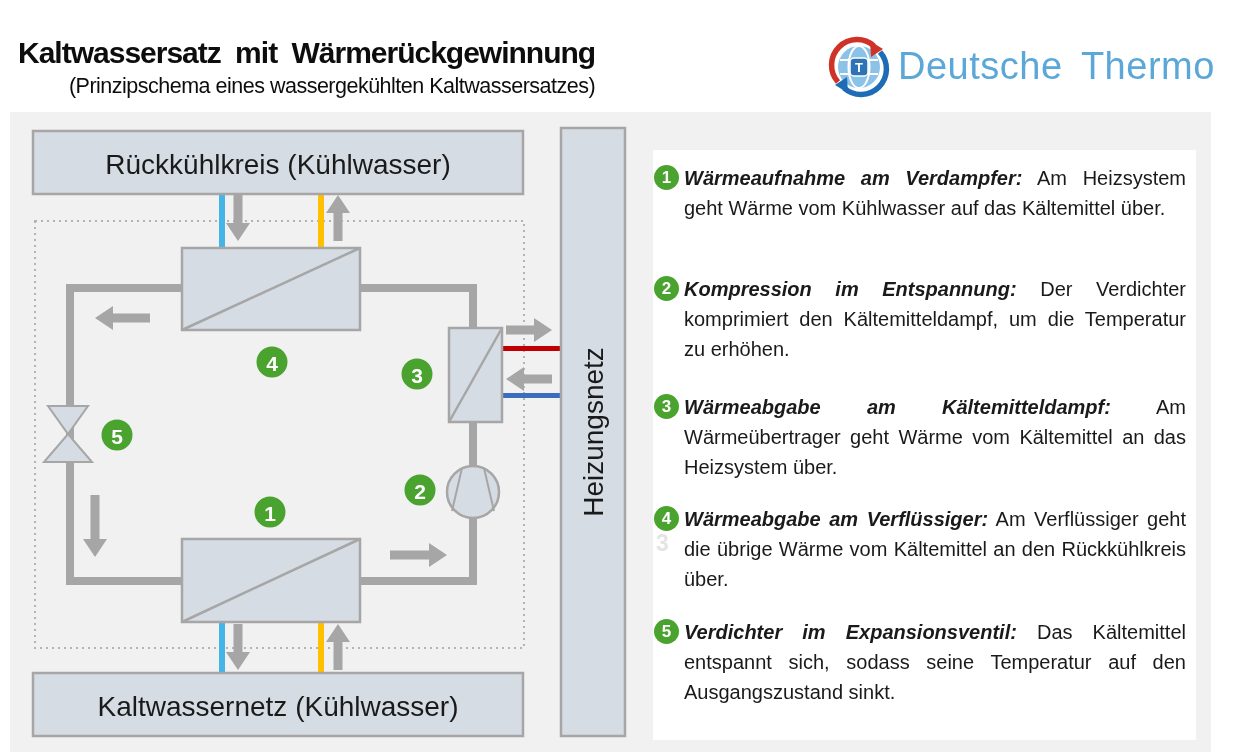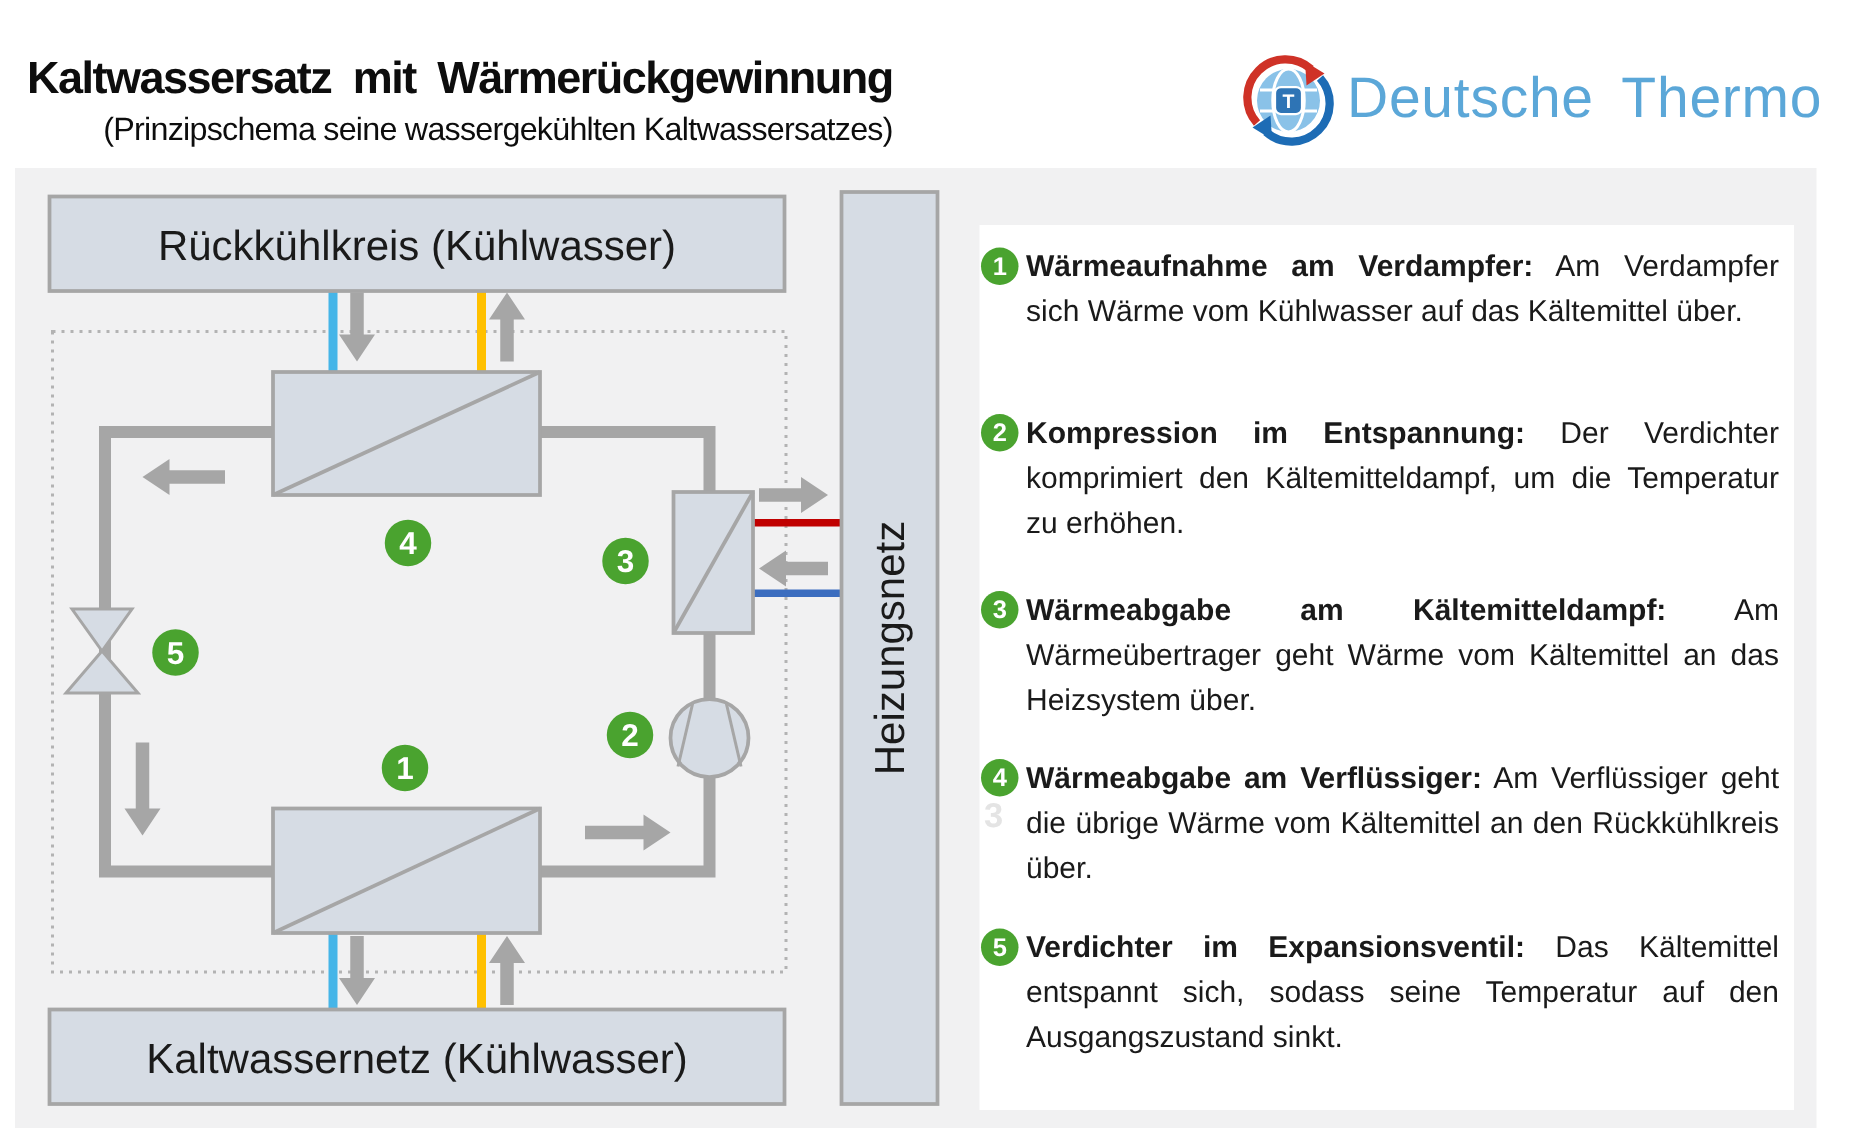--- a/index.html
+++ b/index.html
@@ -40,34 +40,34 @@
   .legend-item{position:absolute;left:654px;width:536px;}
   .legend-badge{
     position:absolute;left:0;top:2px;width:25px;height:25px;border-radius:50%;
     background:#4aa32f;color:#ffffff;font-size:17px;font-weight:bold;
     display:flex;align-items:center;justify-content:center;
   }
   .legend-text{
     margin:0 0 0 30px;width:502px;font-size:20px;line-height:30px;color:#1a1a1a;
     text-align:justify;text-align-last:left;
   }
-  .legend-text b{font-weight:bold;}
+  .legend-text b{font-weight:bold;font-style:italic;}
   .ghost-number{
     position:absolute;left:656px;top:530px;font-size:23px;font-weight:bold;color:#e4e4e4;
   }
 </style>
 </head>
 <body>
 
 <div class="gray-panel"></div>
 <div class="text-panel"></div>
 
 <div class="header">
   <div class="title">Kaltwassersatz mit Wärmerückgewinnung</div>
-  <div class="subtitle">(Prinzipschema seine wassergekühlten Kaltwassersatzes)</div>
+  <div class="subtitle">(Prinzipschema eines wassergekühlten Kaltwassersatzes)</div>
 </div>
 
 <div class="logo">
   <svg class="logo-icon" viewBox="0 0 66 66">
     <circle cx="33" cy="34" r="21" fill="#8ac2e8"></circle>
     <line x1="14" y1="27" x2="52" y2="27" stroke="#ffffff" stroke-width="2"></line>
     <line x1="14" y1="41" x2="52" y2="41" stroke="#ffffff" stroke-width="2"></line>
     <ellipse cx="33" cy="34" rx="10.5" ry="21" fill="none" stroke="#ffffff" stroke-width="2"></ellipse>
     <path d="M12,49 A25.5,25.5 0 0 1 48,13" fill="none" stroke="#cf3227" stroke-width="5.5"></path>
     <path d="M44,8 L57,16 L45,24 Z" fill="#cf3227"></path>
@@ -149,21 +149,21 @@
     <text x="272" y="363" text-anchor="middle" dominant-baseline="central" fill="#ffffff">4</text>
     <circle cx="117" cy="435" r="15.5" fill="#4aa32f"></circle>
     <text x="117" y="436" text-anchor="middle" dominant-baseline="central" fill="#ffffff">5</text>
   </g>
 </svg>
 
 <div class="legend-item" style="top:163px;">
   <div class="legend-badge">
       <span>1</span>
     </div>
-  <p class="legend-text"><b>Wärmeaufnahme am Verdampfer:</b> <span>Am Verdampfer sich Wärme vom Kühlwasser auf das Kältemittel über.</span></p>
+  <p class="legend-text"><b>Wärmeaufnahme am Verdampfer:</b> <span>Am Heizsystem geht Wärme vom Kühlwasser auf das Kältemittel über.</span></p>
 </div>
 <div class="legend-item" style="top:274px;">
   <div class="legend-badge">
       <span>2</span>
     </div>
   <p class="legend-text"><b>Kompression im Entspannung:</b> <span>Der Verdichter komprimiert den Kältemitteldampf, um die Temperatur zu erhöhen.</span></p>
 </div>
 <div class="legend-item" style="top:392px;">
   <div class="legend-badge">
       <span>3</span>

